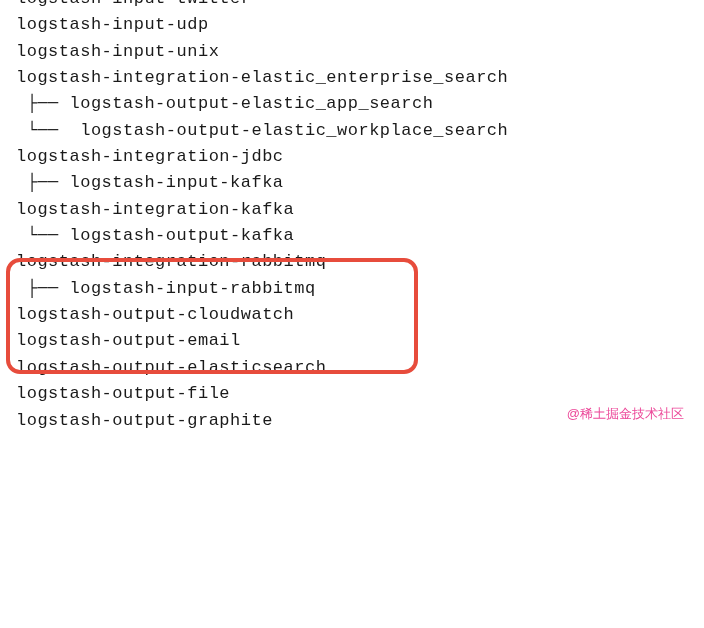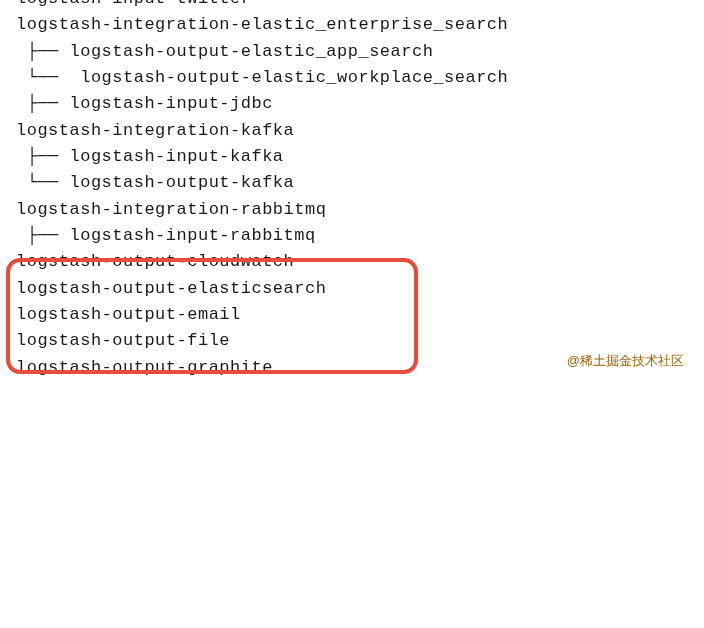--- a/index.html
+++ b/index.html
@@ -26,39 +26,41 @@
       border: 4px solid #e74c3c;
       border-radius: 14px;
       pointer-events: none;
     }
     .watermark {
       position: absolute;
       bottom: 10px;
       right: 20px;
       font-family: sans-serif;
       font-size: 13px;
-      color: #a16207;
+      color: #ec4899;
     }
   </style>
 </head>
 <body>
 
 <div id="content">
     <div class="line" style="margin-top: -14px; overflow: hidden;">logstash-input-twitter</div>
+    <div class="line">logstash-input-udp</div>
+    <div class="line">logstash-input-unix</div>
     <div class="line">logstash-integration-elastic_enterprise_search</div>
     <div class="line"> ├── logstash-output-elastic_app_search</div>
     <div class="line"> └──  logstash-output-elastic_workplace_search</div>
-    <div class="line"> ├── logstash-input-jdbc</div>
+    <div class="line">logstash-integration-jdbc</div>
+    <div class="line"> ├── logstash-input-kafka</div>
     <div class="line">logstash-integration-kafka</div>
-    <div class="line"> ├── logstash-input-kafka</div>
     <div class="line"> └── logstash-output-kafka</div>
     <div class="line">logstash-integration-rabbitmq</div>
     <div class="line"> ├── logstash-input-rabbitmq</div>
     <div class="line">logstash-output-cloudwatch</div>
+    <div class="line">logstash-output-email</div>
     <div class="line">logstash-output-elasticsearch</div>
-    <div class="line">logstash-output-email</div>
     <div class="line">logstash-output-file</div>
     <div class="line">logstash-output-graphite</div>
   </div>
 
 <div class="highlight-box" style="top: 258px; left: 6px; width: 412px; height: 116px;"></div>
 
 <div class="watermark">@稀土掘金技术社区</div>
 
 </body></html>

